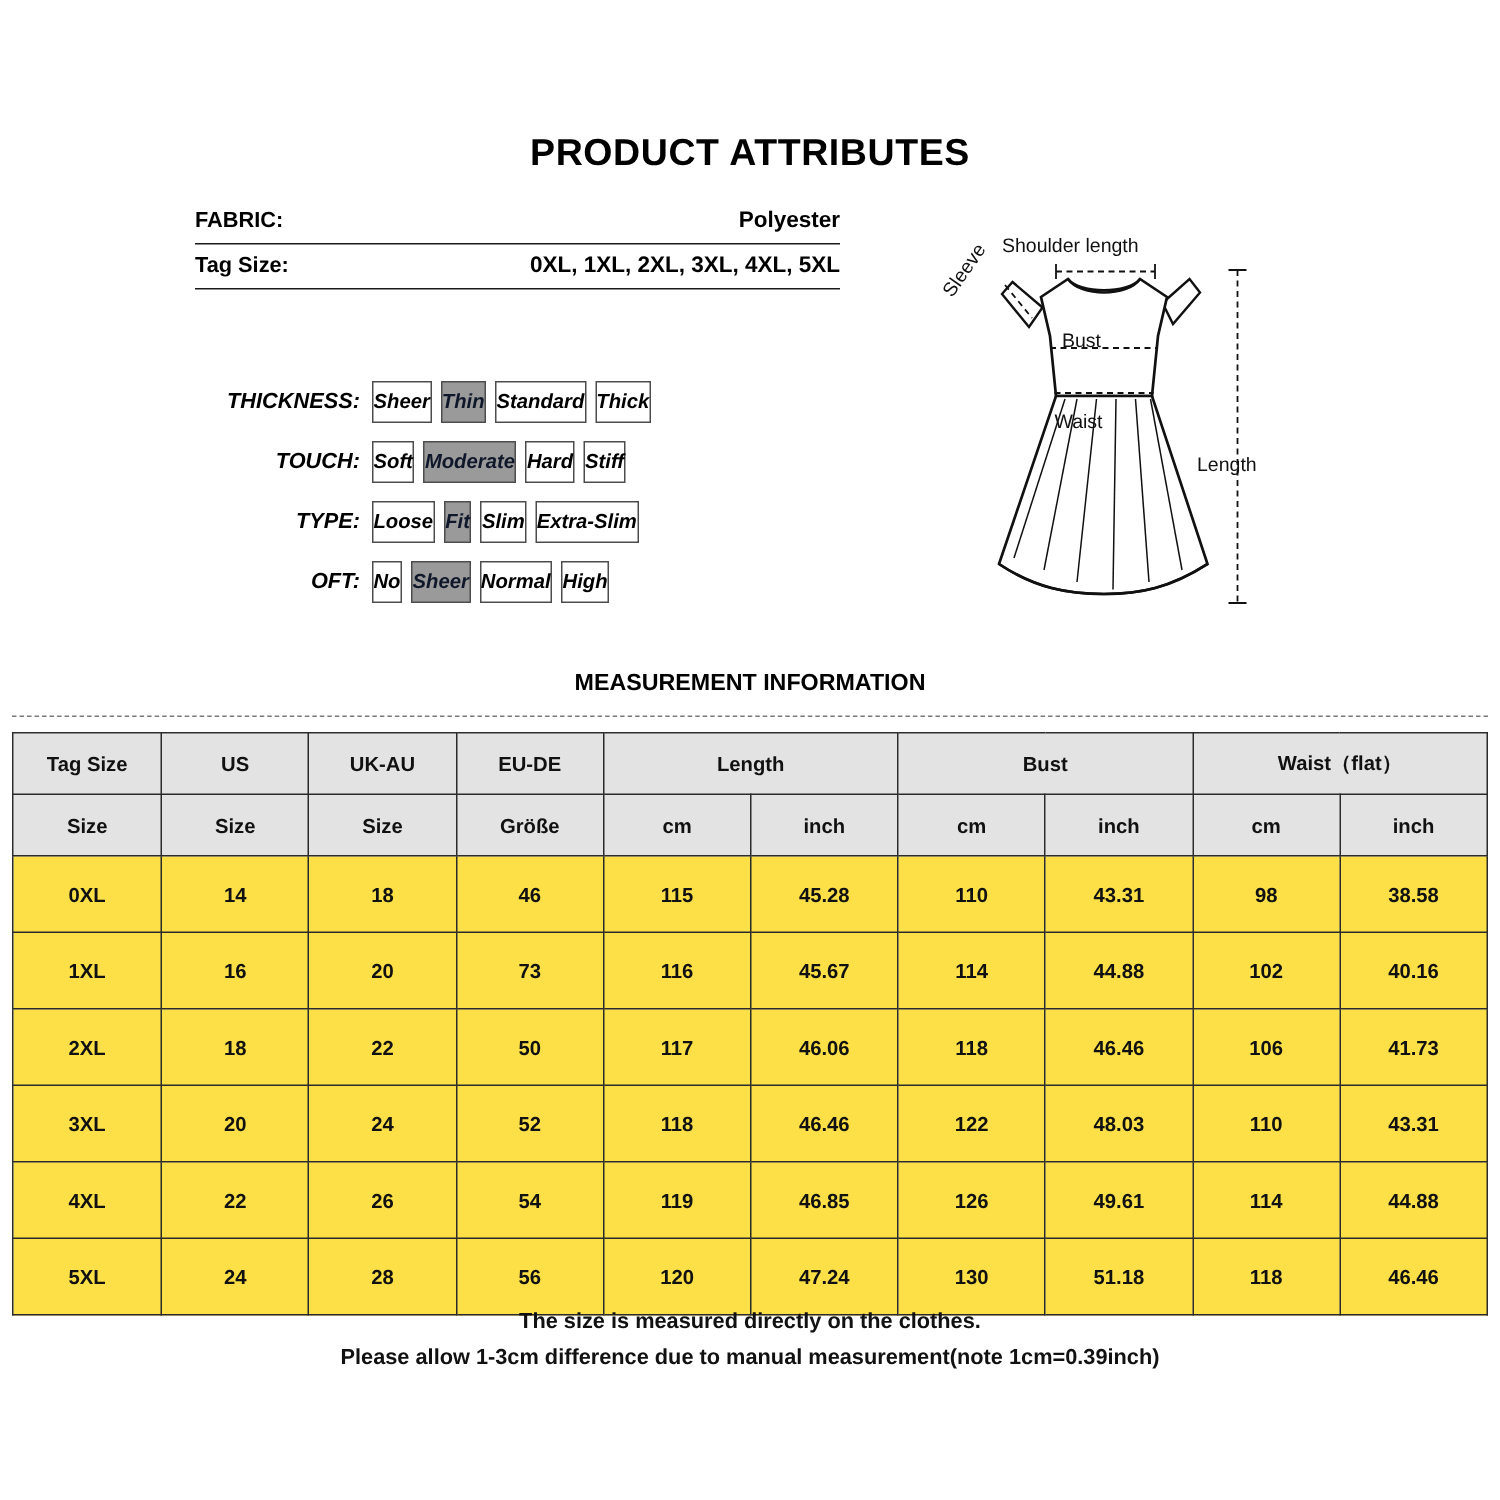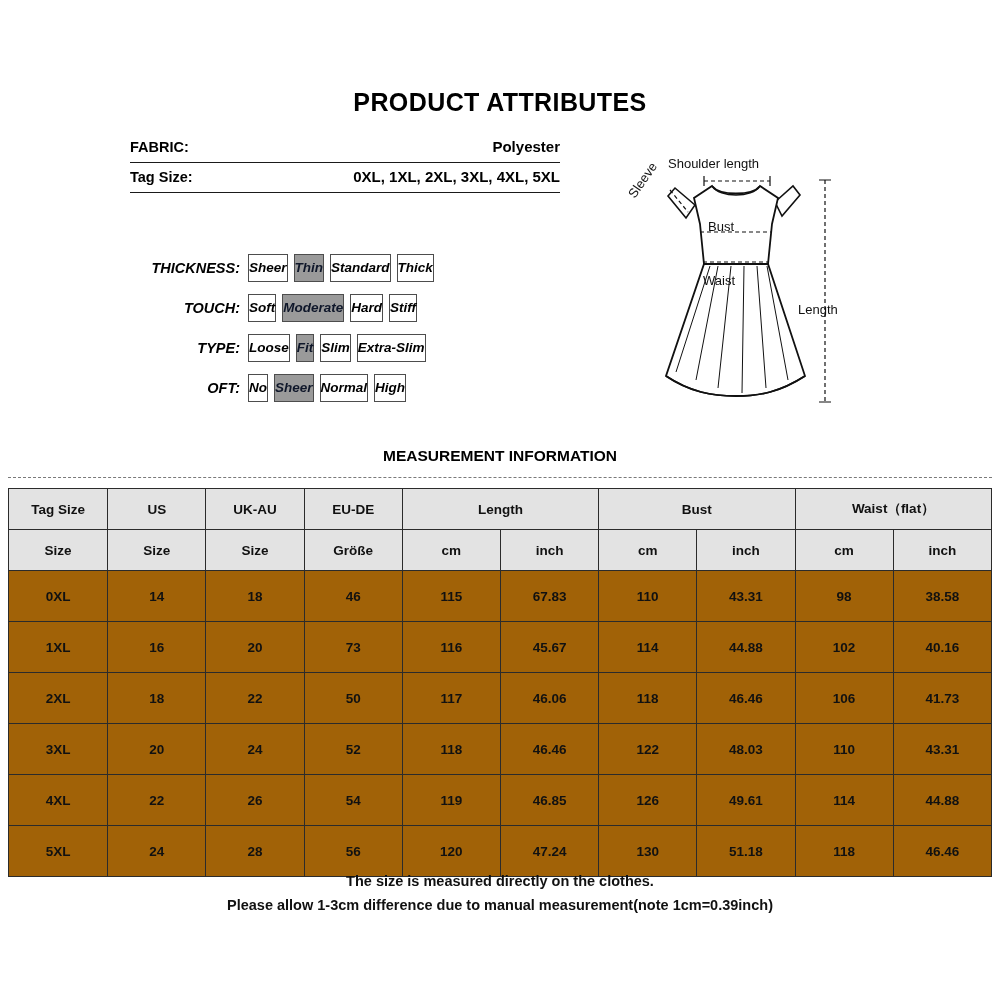--- a/index.html
+++ b/index.html
@@ -147,21 +147,21 @@
     font-size: 13.5px;
     font-weight: bold;
     color: #111;
   }
   table.meas thead th {
     background: #e3e3e3;
     height: 38px;
   }
   table.meas tbody td {
     height: 48px;
-    background: #a16207;
+    background: #fde047;
   }
   .col-tag { width: 98px; }
   .col-std { width: 97px; }
   .col-unit { width: 97px; }
 
   
   .notes {
     position: absolute;
     top: 873px;
     left: 0;
@@ -306,21 +306,21 @@
         <th>inch</th>
       </tr>
     </thead>
     <tbody>
       <tr>
         <td>0XL</td>
         <td>14</td>
         <td>18</td>
         <td>46</td>
         <td>115</td>
-        <td>67.83</td>
+        <td>45.28</td>
         <td>110</td>
         <td>43.31</td>
         <td>98</td>
         <td>38.58</td>
       </tr>
       <tr>
         <td>1XL</td>
         <td>16</td>
         <td>20</td>
         <td>73</td>

